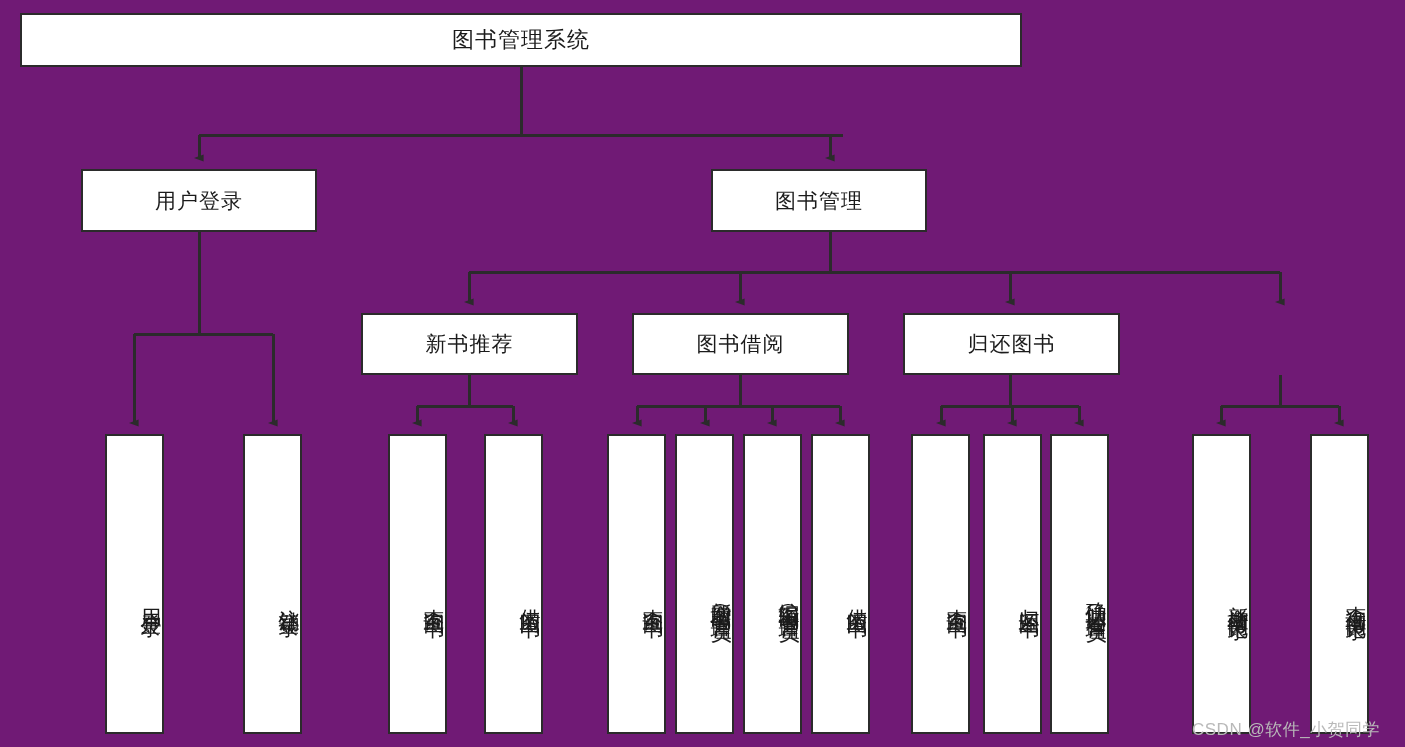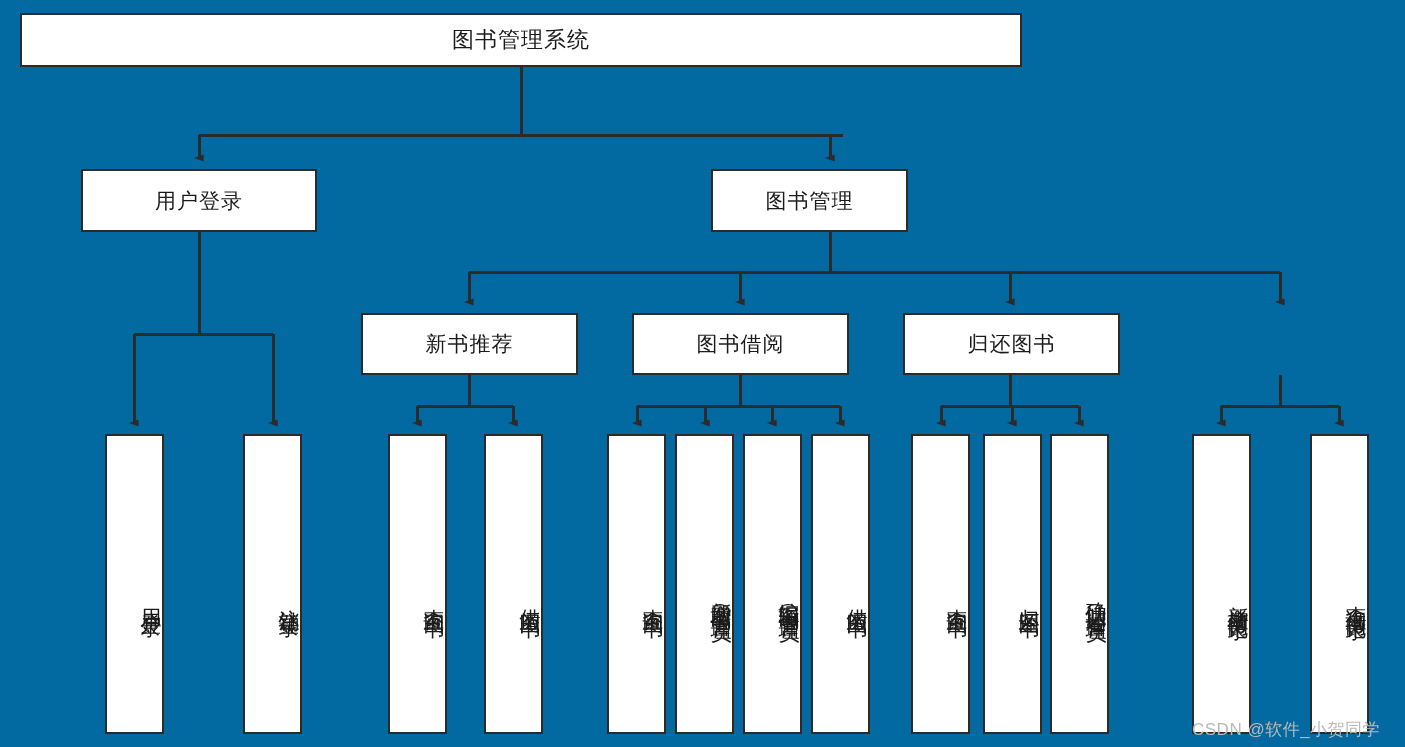--- a/index.html
+++ b/index.html
@@ -7,21 +7,21 @@
     padding: 0;
     background: #ffffff;
   }
   body {
     font-family: "Liberation Sans", "DejaVu Sans", sans-serif;
   }
   #canvas {
     position: relative;
     width: 1405px;
     height: 747px;
-    background: #0369a1;
+    background: #701a75;
     overflow: hidden;
   }
   #edges {
     position: absolute;
     left: 0;
     top: 0;
     width: 1405px;
     height: 747px;
   }
   .node {
@@ -111,21 +111,21 @@
       <path d="M1280,375 L1280,406"></path>
       <path d="M1221,406 L1339,406"></path>
       <path d="M1221,406 L1221,423" marker-end="url(#arrow)"></path>
       <path d="M1339,406 L1339,423" marker-end="url(#arrow)"></path>
     </g>
   </svg>
 
   <div class="node horiz root" style="left:20px; top:13px; width:1002px; height:54px;">图书管理系统</div>
 
   <div class="node horiz" style="left:81px; top:169px; width:236px; height:63px;">用户登录</div>
-  <div class="node horiz" style="left:711px; top:169px; width:197px; height:63px;">图书管理</div>
+  <div class="node horiz" style="left:711px; top:169px; width:216px; height:63px;">图书管理</div>
 
   <div class="node horiz" style="left:632px; top:313px; width:217px; height:62px;">图书借阅</div>
   <div class="node horiz" style="left:361px; top:313px; width:217px; height:62px;">新书推荐</div>
   <div class="node horiz" style="left:903px; top:313px; width:217px; height:62px;">归还图书</div>
 
   <div class="node vert" style="left:105px; top:434px; width:59px; height:300px;">用户登录</div>
   <div class="node vert" style="left:243px; top:434px; width:59px; height:300px;">注销登录</div>
 
   <div class="node vert" style="left:388px; top:434px; width:59px; height:300px;">查询图书</div>
   <div class="node vert" style="left:484px; top:434px; width:59px; height:300px;">借阅图书</div>

